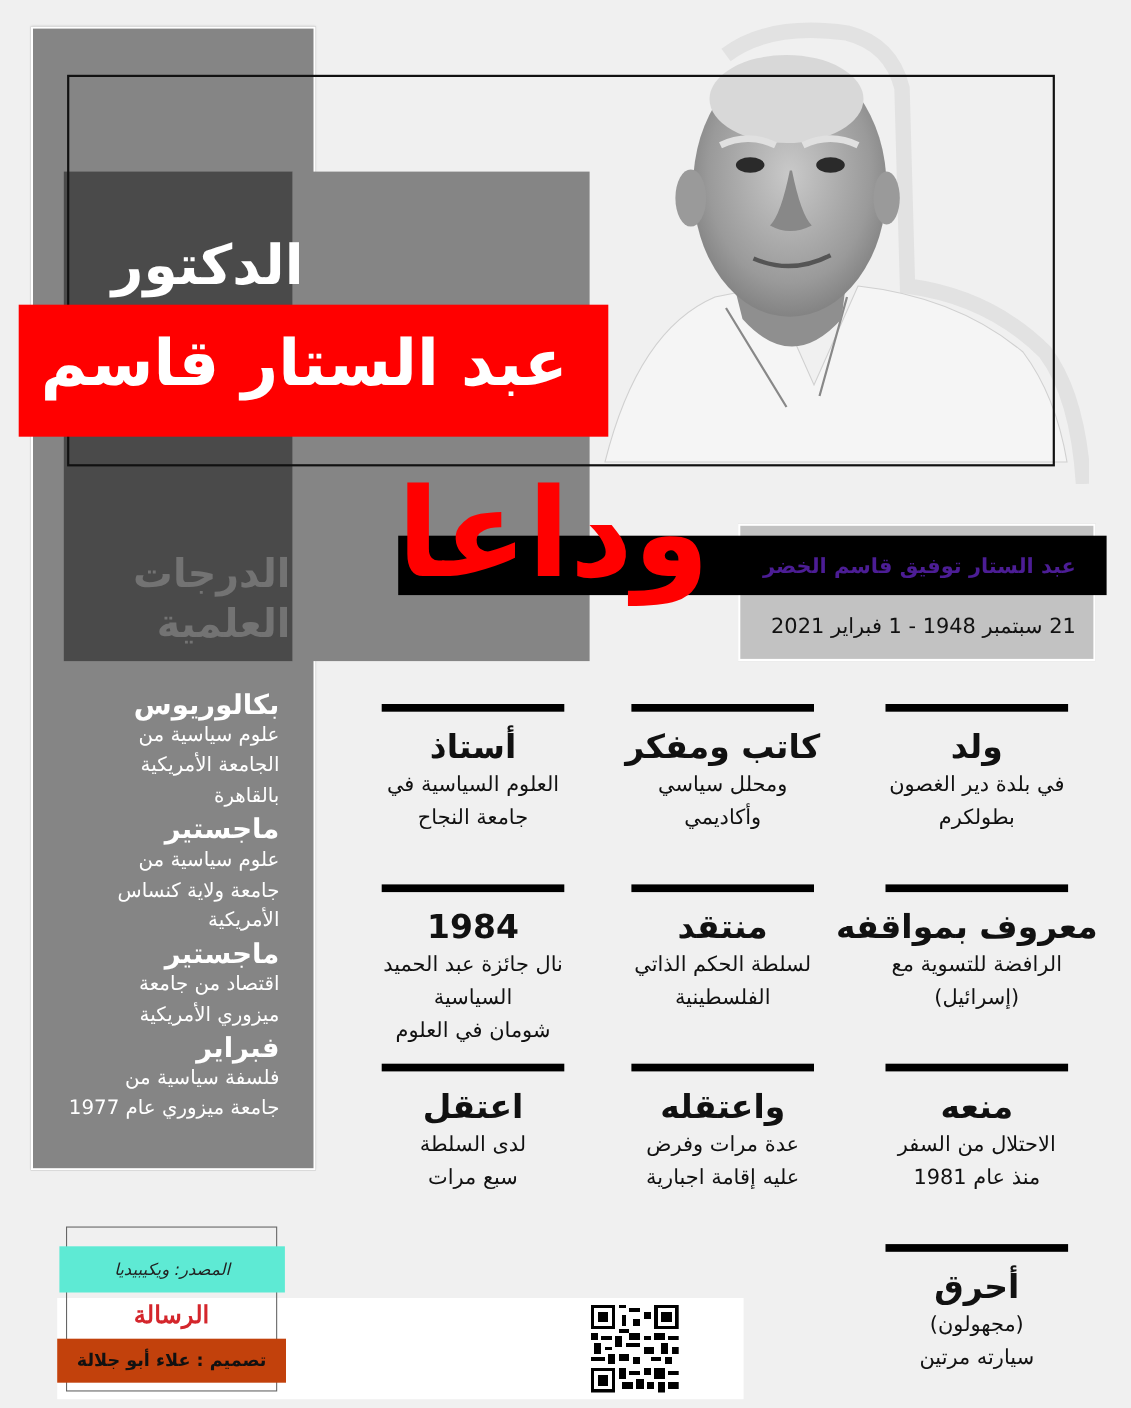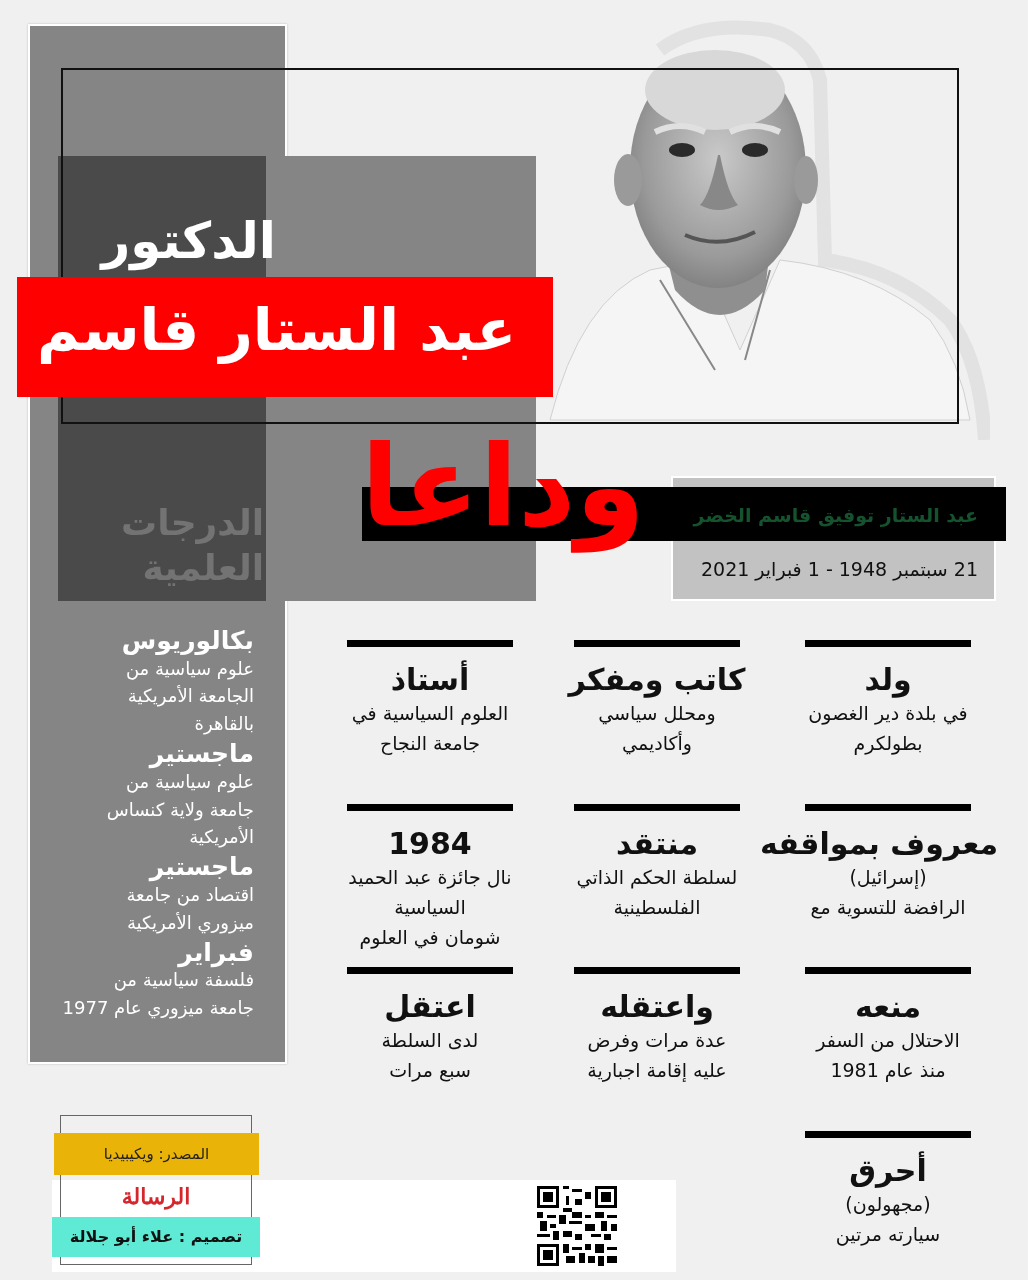--- a/index.html
+++ b/index.html
@@ -23,41 +23,41 @@
   #red-banner { left:17px; top:277px; width:536px; height:120px; background:#ff0000; }
   #title-doctor { right:752px; top:212px; color:#fff; font-size:50px; font-weight:bold; direction:rtl; white-space:nowrap; font-family:"DejaVu Sans", sans-serif; }
   #title-name { left:40px; width:476px; top:296px; color:#fff; font-size:58px; font-weight:bold; direction:rtl; text-align:right; white-space:nowrap; }
 
   
   #farewell { left:358px; top:430px; width:290px; color:#ff0000; font-size:112px; font-weight:bold; direction:rtl; text-align:center; line-height:1; white-space:nowrap; letter-spacing:-2px; }
 
   
   #gray-box { left:671px; top:476px; width:325px; height:125px; background:#c2c2c2; border:2px solid #fff; }
   #name-bar { left:362px; top:487px; width:644px; height:54px; background:#000; }
-  #full-name { right:50px; top:504px; color:#14532d; font-size:19px; font-weight:bold; direction:rtl; white-space:nowrap;margin-left:24px; }
+  #full-name { right:50px; top:504px; color:#4c1d95; font-size:19px; font-weight:bold; direction:rtl; white-space:nowrap;margin-left:24px; }
   #dates { right:50px; top:558px; color:#111; font-size:19px; direction:rtl; white-space:nowrap; }
 
   
   #degrees-title { right:764px; top:500px; color:#737373; font-size:36px; font-weight:bold; direction:rtl; text-align:right; line-height:1.25; }
   #degrees-list { left:29px; width:225px; top:625px; direction:rtl; text-align:right; color:#fff; }
   .deg-title { font-size:25px; font-weight:bold; line-height:1.1; margin-top:2px; }
   .deg-desc { font-size:18px; line-height:1.55; }
 
   
   .fact { position:absolute; width:220px; text-align:center; direction:rtl; color:#111; }
   .fact .bar { height:7px; background:#000; width:166px; margin:0 auto 16px; }
   .fact .ftitle { font-size:30px; font-weight:bold; line-height:1.15; white-space:nowrap; }
   .fact .fdesc { font-size:19px; line-height:1.6; }
 
   
   #source-frame { left:60px; top:1115px; width:192px; height:150px; border:1px solid #666; }
   #white-band { left:52px; top:1180px; width:624px; height:92px; background:#ffffff; }
-  #source-label { left:54px; top:1133px; width:205px; height:42px; background:#eab308; direction:rtl; text-align:center; font-size:15px; line-height:42px; color:#222; }
+  #source-label { left:54px; top:1133px; width:205px; height:42px; background:#5eead4; direction:rtl; text-align:center; font-size:15px; line-height:42px; color:#222;font-style:italic; }
   #logo { left:60px; top:1183px; width:192px; text-align:center; color:#d4262c; font-size:22px; font-weight:bold; font-family:"DejaVu Serif", serif; direction:rtl; }
-  #designer-label { left:52px; top:1217px; width:208px; height:40px; background:#5eead4; direction:rtl; text-align:center; font-size:16px; font-weight:bold; line-height:40px; color:#111; }
+  #designer-label { left:52px; top:1217px; width:208px; height:40px; background:#c2410c; direction:rtl; text-align:center; font-size:16px; font-weight:bold; line-height:40px; color:#111; }
   #qr { left:537px; top:1186px; width:80px; height:80px; background:#fff; }
 </style>
 </head>
 <body>
 
 <div id="left-col" class="abs"></div>
 <div id="dark-block" class="abs"></div>
 <div id="mid-block" class="abs"></div>
 
 <svg id="portrait" class="abs" viewBox="0 0 450 420">
@@ -153,22 +153,22 @@
 <div class="fact" style="left:320px; top:640px;">
   <div class="bar"></div>
   <div class="ftitle">أستاذ</div>
   <div class="fdesc">العلوم السياسية في</div>
   <div class="fdesc">جامعة النجاح</div>
 </div>
 
 <div class="fact" style="left:778px; top:804px;">
   <div class="bar"></div>
   <div class="ftitle">معروف بمواقفه</div>
+  <div class="fdesc">الرافضة للتسوية مع</div>
   <div class="fdesc">(إسرائيل)</div>
-  <div class="fdesc">الرافضة للتسوية مع</div>
 </div>
 <div class="fact" style="left:547px; top:804px;">
   <div class="bar"></div>
   <div class="ftitle">منتقد</div>
   <div class="fdesc">لسلطة الحكم الذاتي</div>
   <div class="fdesc">الفلسطينية</div>
 </div>
 <div class="fact" style="left:320px; top:804px;">
   <div class="bar"></div>
   <div class="ftitle">1984</div>

